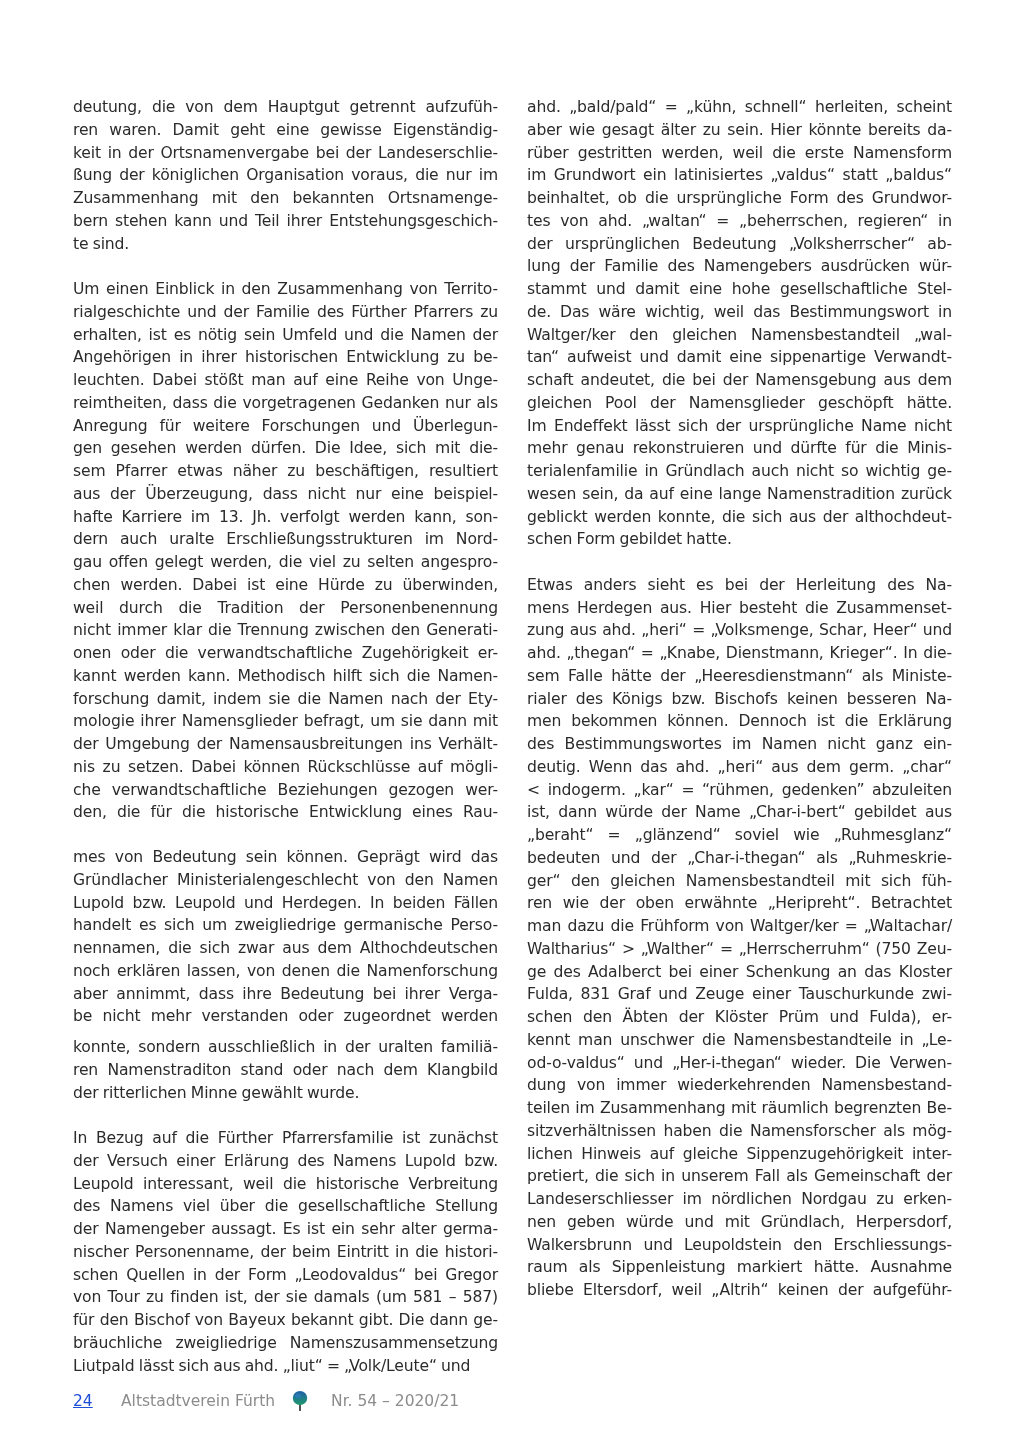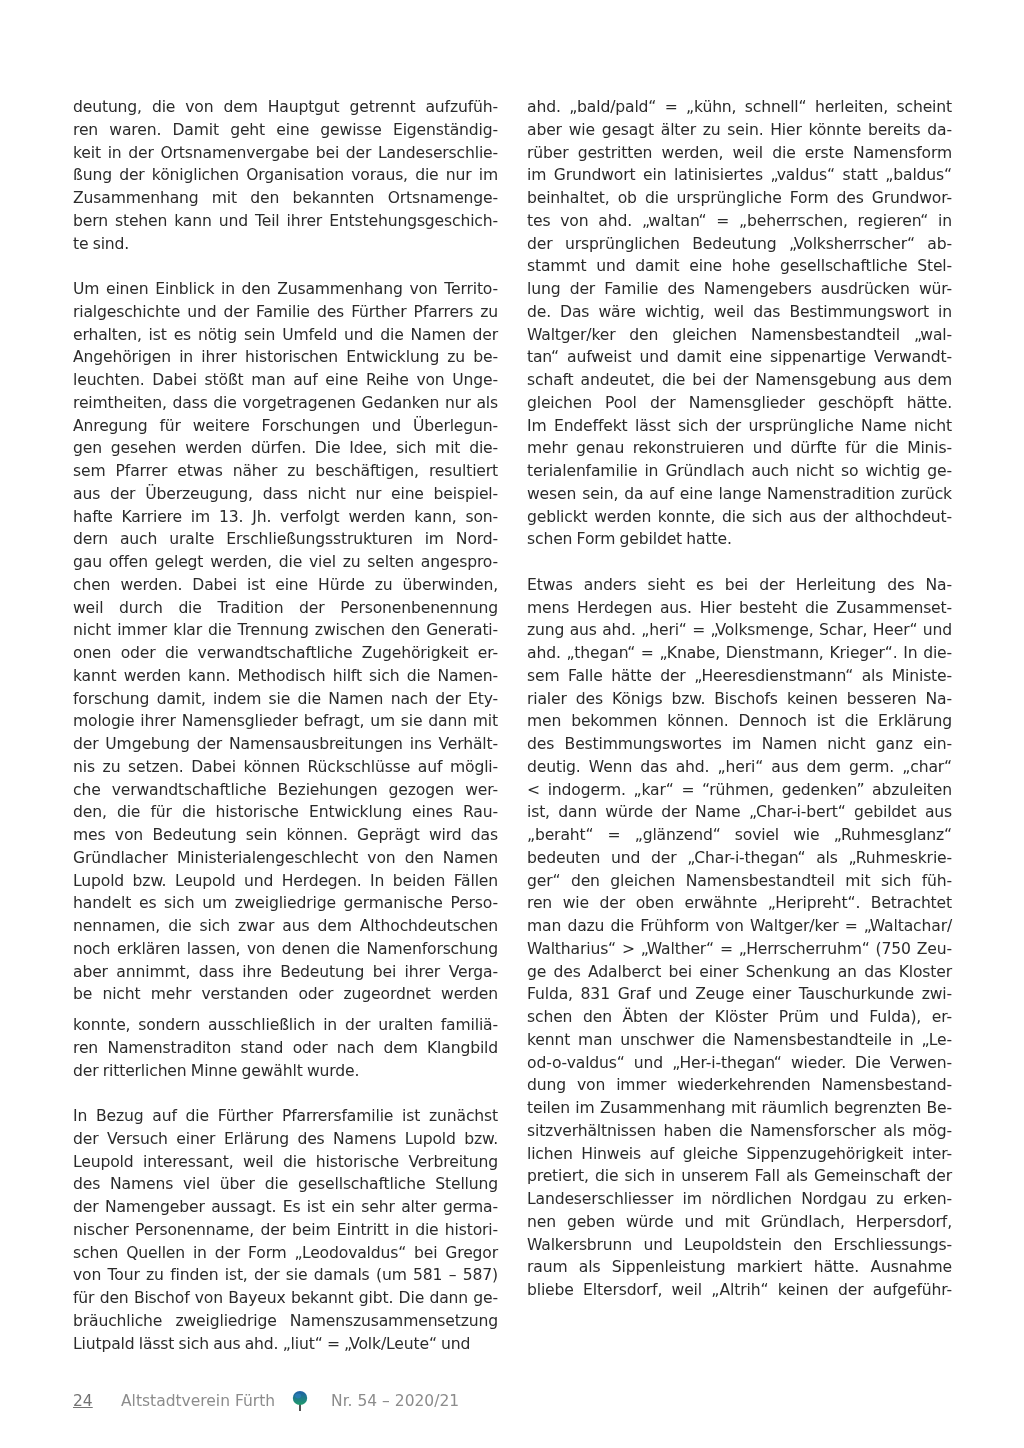--- a/index.html
+++ b/index.html
@@ -23,21 +23,21 @@
   .column.left { left: 73px; }
   .column.right { left: 527px; }
   .para { margin: 0 0 22.75px 0; }
   .line { display: block; text-align: justify; text-align-last: justify; white-space: nowrap; overflow: visible; height: 22.75px; }
   .line.last { text-align-last: left; }
   .footer {
     position: absolute; top: 1389px; left: 73px; height: 24px;
     font-family: "DejaVu Sans", sans-serif; font-size: 15.5px; color: #8c8c8c;
     display: flex; align-items: center;
   }
-  .footer .page-no { width: 48px; color: #737373; text-decoration: underline; }
+  .footer .page-no { width: 48px; color: #1d4ed8; text-decoration: underline; }
   .footer .pub { margin-right: 16px; }
   .footer .tree { width: 18px; height: 22px; margin-right: 22px; position: relative; }
   .footer .issue { }
 </style>
 </head>
 <body>
 
 <div class="page">
   <div class="column left" id="col-left">
       <div class="para">
@@ -67,21 +67,21 @@
         <span class="line" style="display: block;">weil durch die Tradition der Personenbenennung</span>
         <span class="line" style="display: block;">nicht immer klar die Trennung zwischen den Generati-</span>
         <span class="line" style="display: block;">onen oder die verwandtschaftliche Zugehörigkeit er-</span>
         <span class="line" style="display: block;">kannt werden kann. Methodisch hilft sich die Namen-</span>
         <span class="line" style="display: block;">forschung damit, indem sie die Namen nach der Ety-</span>
         <span class="line" style="display: block;">mologie ihrer Namensglieder befragt, um sie dann mit</span>
         <span class="line" style="display: block;">der Umgebung der Namensausbreitungen ins Verhält-</span>
         <span class="line" style="display: block;">nis zu setzen. Dabei können Rückschlüsse auf mögli-</span>
         <span class="line" style="display: block;">che verwandtschaftliche Beziehungen gezogen wer-</span>
         <span class="line" style="display: block;">den, die für die historische Entwicklung eines Rau-</span>
-        <span class="line" style="display: block;">mes von Bedeutung sein können. Geprägt wird das</span>
+        <span class="line" style="display: block; margin-top: 22px;">mes von Bedeutung sein können. Geprägt wird das</span>
         <span class="line" style="display: block;">Gründlacher Ministerialengeschlecht von den Namen</span>
         <span class="line" style="display: block;">Lupold bzw. Leupold und Herdegen. In beiden Fällen</span>
         <span class="line" style="display: block;">handelt es sich um zweigliedrige germanische Perso-</span>
         <span class="line" style="display: block;">nennamen, die sich zwar aus dem Althochdeutschen</span>
         <span class="line" style="display: block;">noch erklären lassen, von denen die Namenforschung</span>
         <span class="line" style="display: block;">aber annimmt, dass ihre Bedeutung bei ihrer Verga-</span>
         <span class="line" style="display: block;">be nicht mehr verstanden oder zugeordnet werden</span>
         <span class="line" style="display: block; margin-top: 8px;">konnte, sondern ausschließlich in der uralten familiä-</span>
         <span class="line" style="display: block;">ren Namenstraditon stand oder nach dem Klangbild</span>
         <span class="line last" style="display: block;">der ritterlichen Minne gewählt wurde.</span>
@@ -102,22 +102,22 @@
     </div>
   <div class="column right" id="col-right">
       <div class="para">
         <span class="line" style="display: block;">ahd. „bald/pald“ = „kühn, schnell“ herleiten, scheint</span>
         <span class="line" style="display: block;">aber wie gesagt älter zu sein. Hier könnte bereits da-</span>
         <span class="line" style="display: block;">rüber gestritten werden, weil die erste Namensform</span>
         <span class="line" style="display: block;">im Grundwort ein latinisiertes „valdus“ statt „baldus“</span>
         <span class="line" style="display: block;">beinhaltet, ob die ursprüngliche Form des Grundwor-</span>
         <span class="line" style="display: block;">tes von ahd. „waltan“ = „beherrschen, regieren“ in</span>
         <span class="line" style="display: block;">der ursprünglichen Bedeutung „Volksherrscher“ ab-</span>
+        <span class="line" style="display: block;">lung der Familie des Namengebers ausdrücken wür-</span>
         <span class="line" style="display: block;">stammt und damit eine hohe gesellschaftliche Stel-</span>
-        <span class="line" style="display: block;">lung der Familie des Namengebers ausdrücken wür-</span>
         <span class="line" style="display: block;">de. Das wäre wichtig, weil das Bestimmungswort in</span>
         <span class="line" style="display: block;">Waltger/ker den gleichen Namensbestandteil „wal-</span>
         <span class="line" style="display: block;">tan“ aufweist und damit eine sippenartige Verwandt-</span>
         <span class="line" style="display: block;">schaft andeutet, die bei der Namensgebung aus dem</span>
         <span class="line" style="display: block;">gleichen Pool der Namensglieder geschöpft hätte.</span>
         <span class="line" style="display: block;">Im Endeffekt lässt sich der ursprüngliche Name nicht</span>
         <span class="line" style="display: block;">mehr genau rekonstruieren und dürfte für die Minis-</span>
         <span class="line" style="display: block;">terialenfamilie in Gründlach auch nicht so wichtig ge-</span>
         <span class="line" style="display: block;">wesen sein, da auf eine lange Namenstradition zurück</span>
         <span class="line" style="display: block;">geblickt werden konnte, die sich aus der althochdeut-</span>

